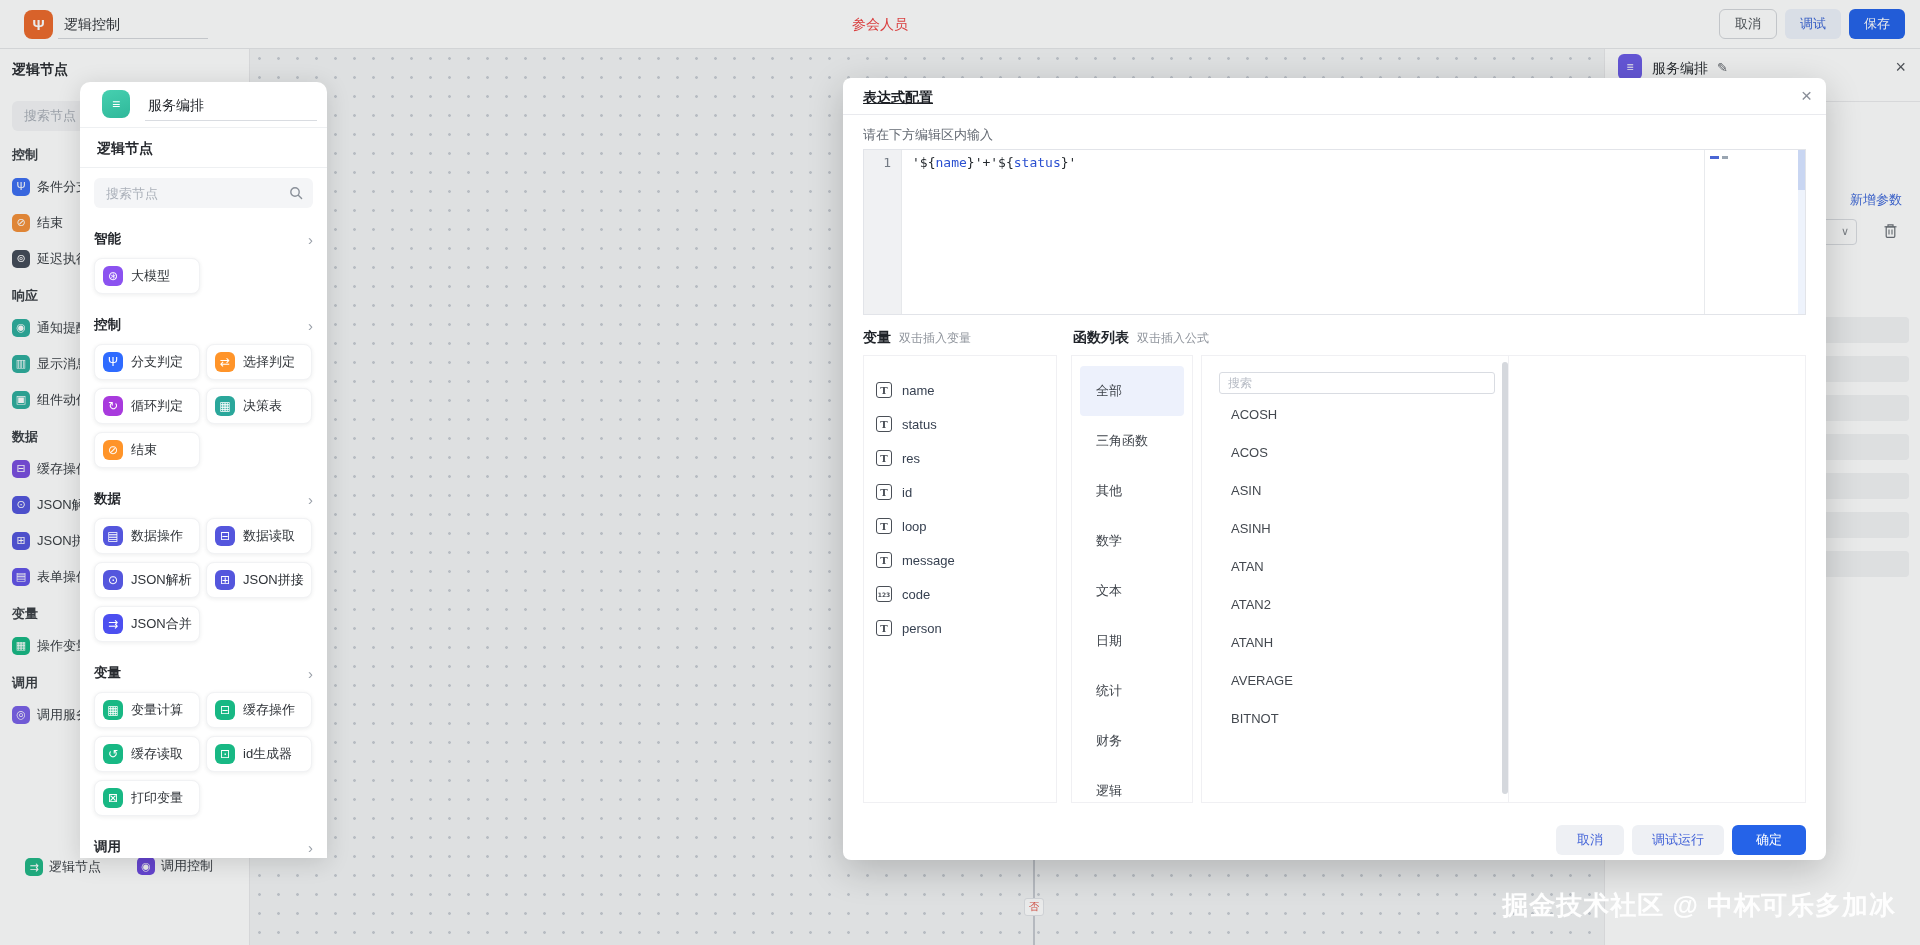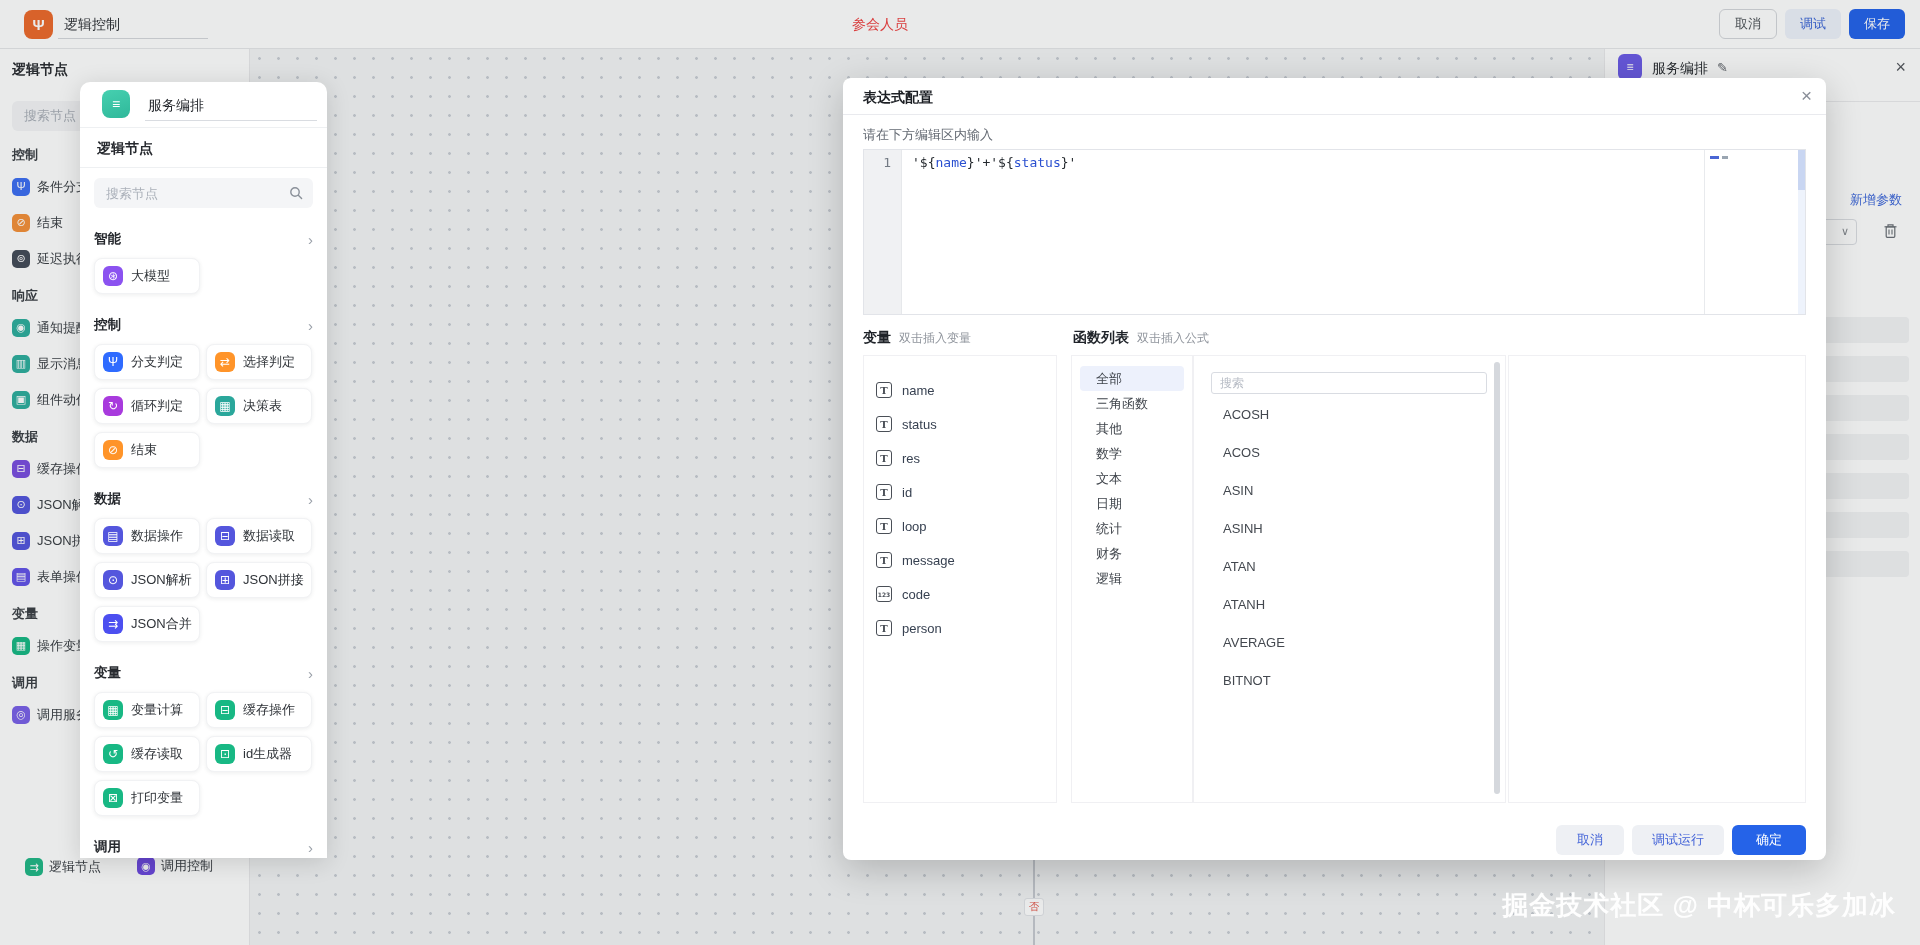--- a/index.html
+++ b/index.html
@@ -89,21 +89,21 @@
   .pal-cards { display:flex; flex-wrap:wrap; gap:8px 6px; margin-top:10px; }
   .p-card { width:106px; height:36px; background:#fff; border:1px solid #f1f2f4; border-radius:8px;
     box-shadow:0 1px 4px rgba(31,35,41,0.08); display:flex; align-items:center; gap:8px; padding:0 8px;
     cursor:pointer; }
   .p-card .n-icon { width:20px; height:20px; min-width:20px; border-radius:6px; font-size:12px; }
   .p-card .lbl { font-size:13px; color:#2f3338; white-space:nowrap; }
 
   
   .modal { position:absolute; left:843px; top:78px; width:983px; height:782px; background:#fff; z-index:20;
     border-radius:8px; box-shadow:0 10px 36px rgba(0,0,0,0.20); }
-  .m-title { position:absolute; left:20px; top:11px; font-size:14px; font-weight:600; color:#1d2025; }
+  .m-title { position:absolute; left:20px; top:11px; font-size:14px; font-weight:600; color:#1d2025;text-decoration:underline; }
   .m-close { position:absolute; right:14px; top:7px; font-size:19px; color:#8a8f99; cursor:pointer; }
   .m-divider { position:absolute; left:0; top:36px; width:100%; height:1px; background:#e9eaee; }
   .m-hint { position:absolute; left:20px; top:48px; font-size:13px; color:#646a73; }
   .m-editor { position:absolute; left:20px; top:71px; width:943px; height:166px; border:1px solid #e2e4e9;
     background:#fff; }
   .m-gutter { position:absolute; left:0; top:0; width:38px; height:100%; background:#f0f1f3;
     border-right:1px solid #e6e8eb; }
   .m-lineno { position:absolute; right:10px; top:5px; font-family:"DejaVu Sans Mono","Liberation Mono",monospace;
     font-size:13px; color:#737a83; }
   .m-code { position:absolute; left:48px; top:5px; font-family:"DejaVu Sans Mono","Liberation Mono",monospace;
@@ -114,34 +114,34 @@
   .m-mini-dash2 { position:absolute; left:858px; top:6px; width:6px; height:3px; background:#9aa5b1; }
   .m-scrollstrip { position:absolute; right:0; top:0; width:7px; height:100%; background:#eef3fc; }
   .m-scrollthumb { position:absolute; right:0; top:0; width:7px; height:40px; background:#c9d6f2; }
 
   .m-sec-h { position:absolute; top:251px; display:flex; align-items:baseline; gap:8px; }
   .m-sec-h .h-main { font-size:14px; font-weight:600; color:#1f2329; }
   .m-sec-h .h-sub { font-size:12px; color:#8f949c; }
   .m-box { position:absolute; top:277px; height:448px; background:#fff; border:1px solid #f0f0f3; }
   .box-vars { left:20px; width:194px; }
   .box-cats { left:228px; width:122px; }
-  .box-fns  { left:350px; width:313px; }
+  .box-fns  { left:358px; width:313px; }
   .box-detail { left:665px; width:298px; }
 
   .var-row { height:34px; display:flex; align-items:center; gap:10px; padding-left:12px; cursor:pointer; }
   .var-row:first-child { margin-top:17px; }
   .t-icon { width:16px; height:16px; min-width:16px; border:1.3px solid #4a4f57; border-radius:3px;
     color:#4a4f57; display:flex; align-items:center; justify-content:center;
     font-family:"DejaVu Serif","Liberation Serif",serif; font-size:10px; font-weight:bold; }
   .t-icon.num { font-family:"DejaVu Sans","Liberation Sans",sans-serif; font-size:6px; font-weight:bold;
     letter-spacing:0; }
   .var-row .lbl { font-size:13px; color:#374151; }
 
   .cat-list { padding-top:10px; }
-  .cat-row { height:25px; margin:0 8px; border-radius:4px; display:flex; align-items:center;
+  .cat-row { height:50px; margin:0 8px; border-radius:4px; display:flex; align-items:center;
     padding-left:16px; font-size:13px; color:#3f444b; cursor:pointer; }
   .cat-row.selected { background:#edf1fc; }
 
   .fn-search { position:absolute; left:17px; top:16px; width:276px; height:22px; }
   .fn-search input { width:100%; height:100%; border:1px solid #d9dce2; border-radius:3px; outline:none;
     font-size:12px; padding:0 8px; color:#3c4046; font-family:inherit; }
   .fn-search input::placeholder { color:#b7bcc5; }
   .fn-list { position:absolute; left:0; top:39px; width:100%; }
   .fn-row { height:38px; display:flex; align-items:center; padding-left:29px; font-size:13px;
     color:#43484f; cursor:pointer; }
@@ -473,20 +473,21 @@
     <div class="m-box box-fns">
       <div class="fn-search">
         <input placeholder="搜索" style="">
       </div>
       <div class="fn-list" id="fn-list">
           <div class="fn-row">ACOSH</div>
           <div class="fn-row">ACOS</div>
           <div class="fn-row">ASIN</div>
           <div class="fn-row">ASINH</div>
           <div class="fn-row">ATAN</div>
+          <div class="fn-row">ATAN2</div>
           <div class="fn-row">ATANH</div>
           <div class="fn-row">AVERAGE</div>
           <div class="fn-row">BITNOT</div>
         </div>
       <div class="fn-scrollbar"></div>
     </div>
 
     <div class="m-box box-detail"></div>
 
     <div class="m-footer">

